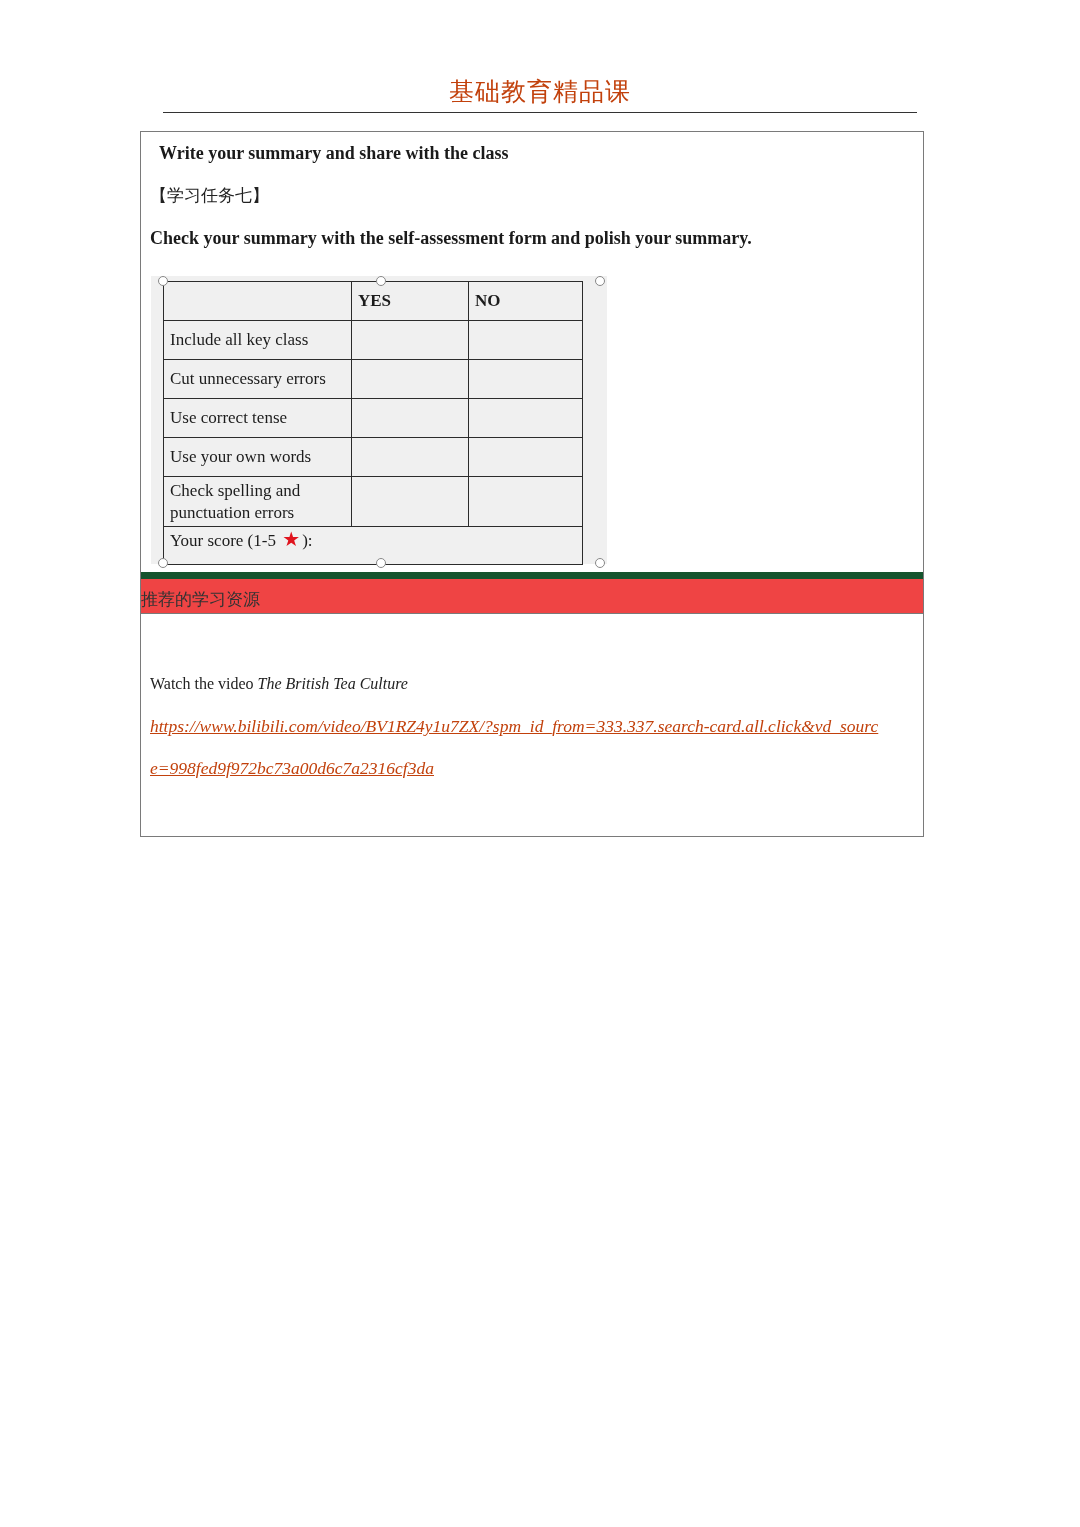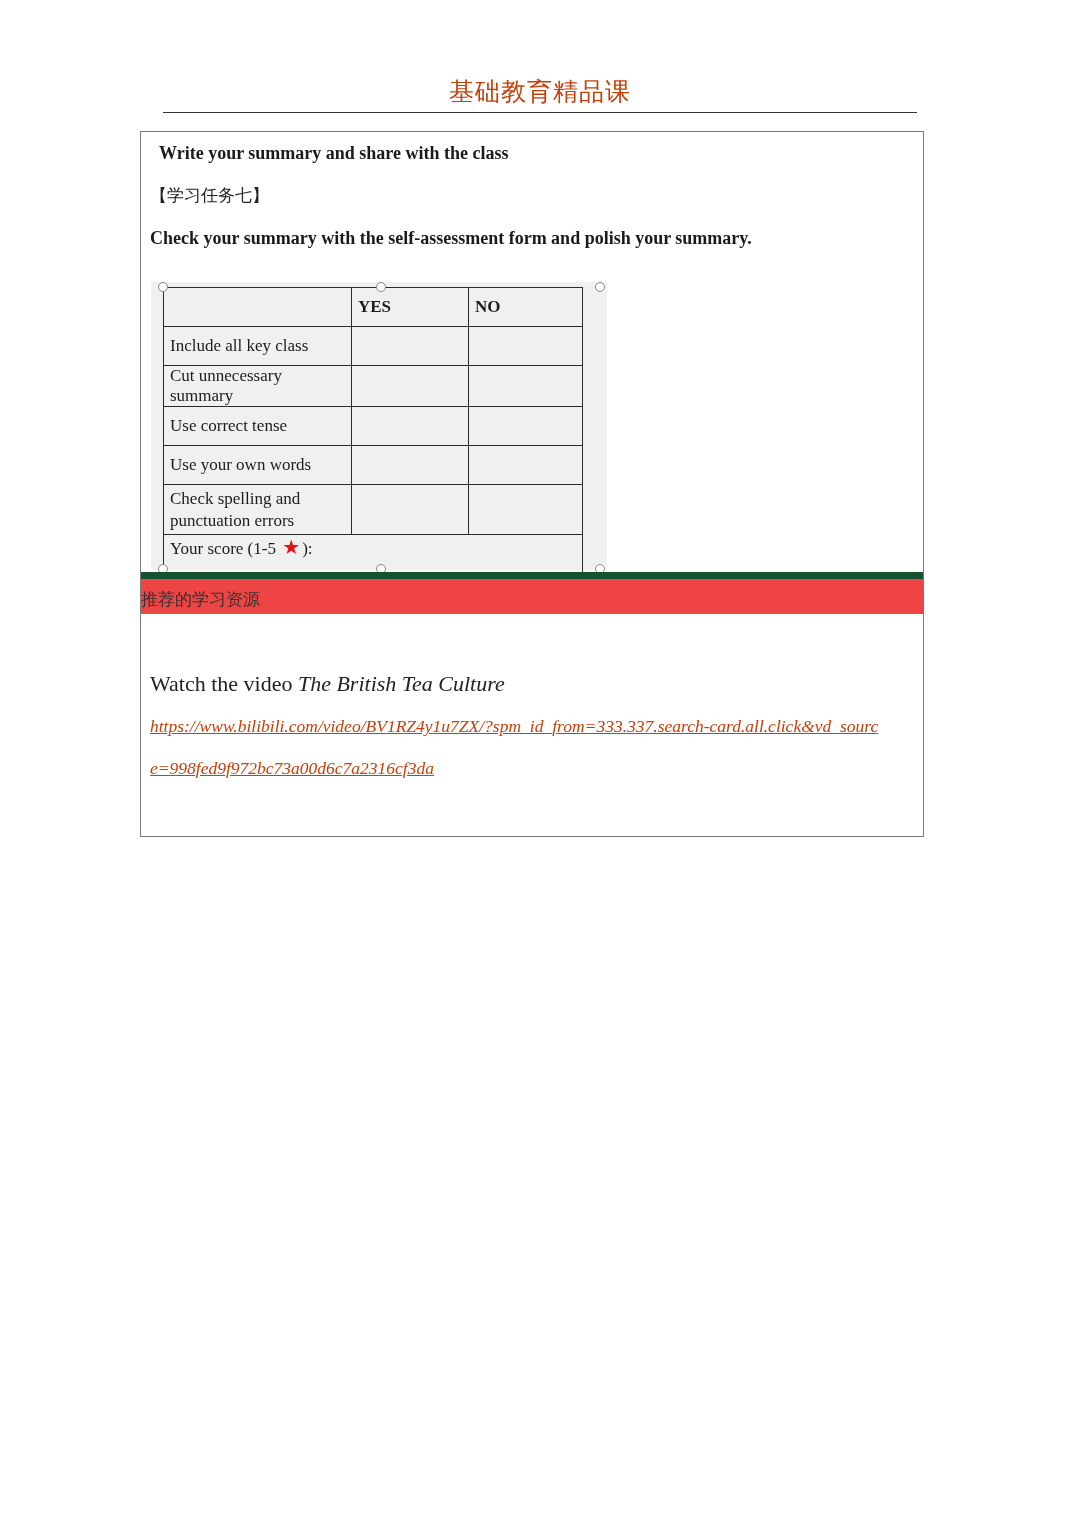--- a/index.html
+++ b/index.html
@@ -68,21 +68,21 @@
       position: absolute;
       left: 9px;
       top: 95px;
       font-weight: bold;
       font-size: 18px;
       line-height: 22px;
     }
     .assessment-image {
       position: absolute;
       left: 10px;
-      top: 150px;
+      top: 144px;
       width: 456px;
       height: 288px;
       background: #f0f0f0;
     }
     .assessment-table {
       position: absolute;
       left: 12px;
       top: 5px;
       border-collapse: collapse;
       font-size: 17px;
@@ -136,21 +136,21 @@
       position: absolute;
       left: 0;
       top: 482px;
       width: 100%;
       height: 222px;
     }
     .video-line {
       position: absolute;
       left: 9px;
       top: 59px;
-      font-size: 22px;
+      font-size: 16px;
       line-height: 22px;
       color: #222;
     }
     .video-title {
       font-style: italic;
     }
     .video-link {
       position: absolute;
       left: 9px;
       width: 762px;
@@ -186,21 +186,21 @@
           <td class="col-crit"></td>
           <td class="col-yes">YES</td>
           <td class="col-no">NO</td>
         </tr>
         <tr class="r-std">
           <td class="col-crit">Include all key class</td>
           <td class="col-yes"></td>
           <td class="col-no"></td>
         </tr>
         <tr class="r-std">
-          <td class="col-crit">Cut unnecessary summary</td>
+          <td class="col-crit">Cut unnecessary errors</td>
           <td class="col-yes"></td>
           <td class="col-no"></td>
         </tr>
         <tr class="r-std">
           <td class="col-crit">Use correct tense</td>
           <td class="col-yes"></td>
           <td class="col-no"></td>
         </tr>
         <tr class="r-std">
           <td class="col-crit">Use your own words</td>

